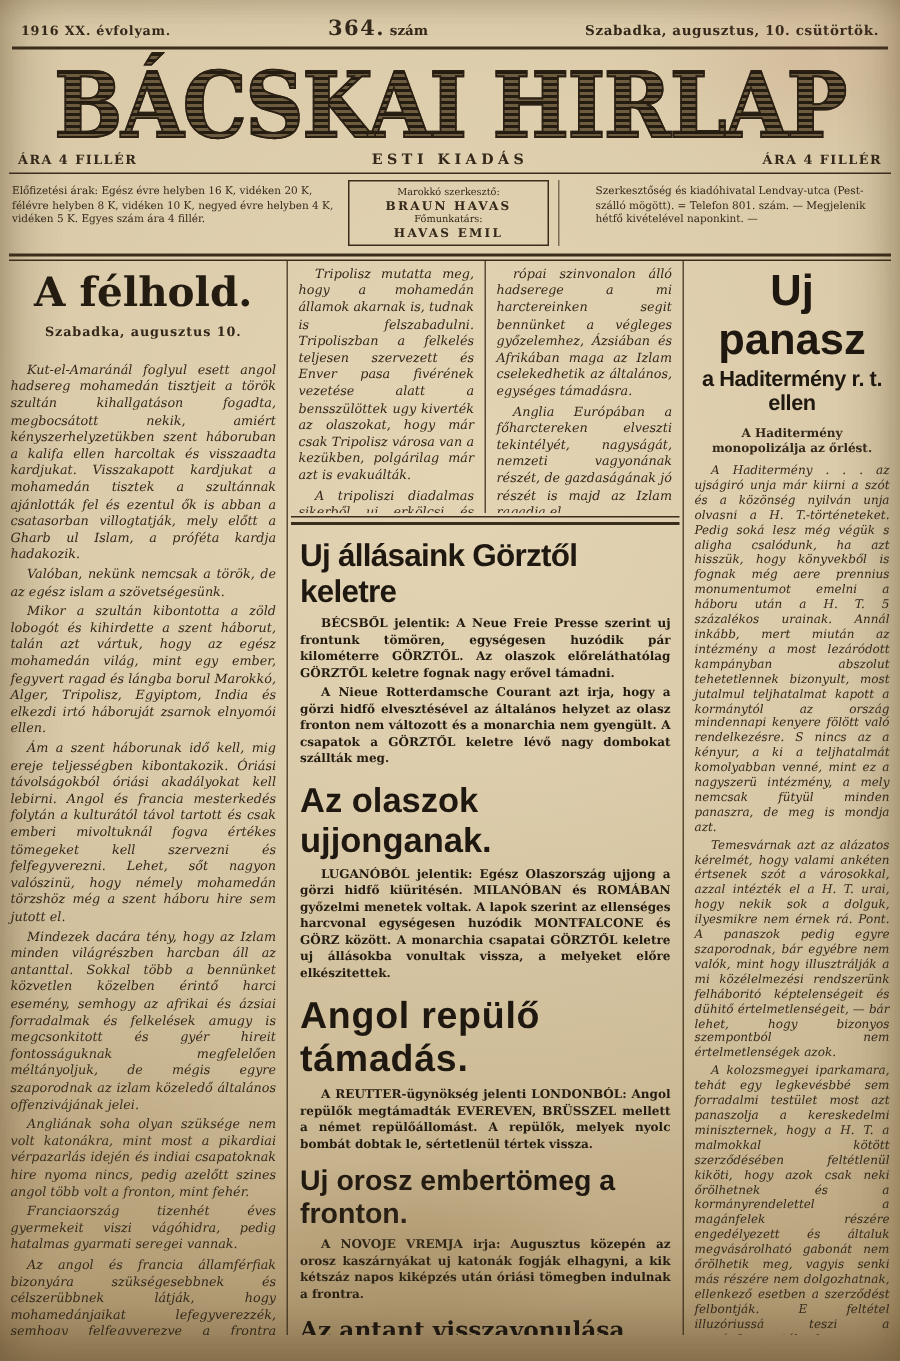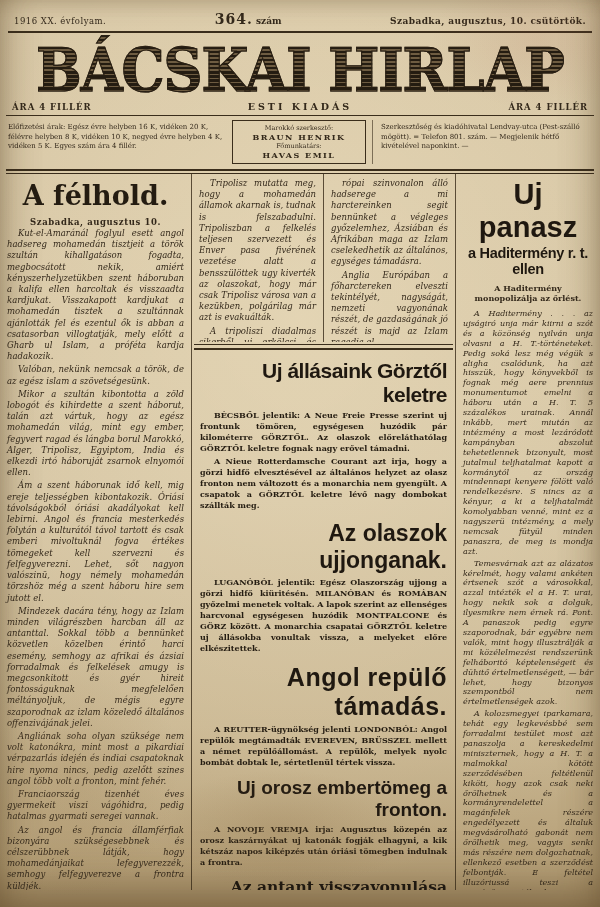--- a/index.html
+++ b/index.html
@@ -14,21 +14,21 @@
                 inset -26px 0 40px -28px rgba(92,70,38,.45);
     font-family:"DejaVu Serif", serif;color:#33281a;
   }
   .stain{position:absolute;border-radius:50%;pointer-events:none;}
   .stain.s1{left:150px;top:770px;width:260px;height:120px;background:radial-gradient(closest-side,rgba(125,95,52,.20),rgba(0,0,0,0));}
   .stain.s2{left:-40px;top:640px;width:220px;height:260px;background:radial-gradient(closest-side,rgba(125,95,52,.14),rgba(0,0,0,0));}
   .stain.s3{left:430px;top:-30px;width:220px;height:140px;background:radial-gradient(closest-side,rgba(160,90,70,.12),rgba(0,0,0,0));}
 
   
   .topstrip{display:flex;justify-content:space-between;align-items:baseline;padding:11px 14px 2px 14px;}
-  .topstrip .vol{font-size:8.5px;font-weight:normal;letter-spacing:.5px;}
+  .topstrip .vol{font-size:8.5px;font-weight:bold;letter-spacing:.5px;}
   .topstrip .issue{font-size:9px;font-weight:bold;}
   .topstrip .issue b{font-size:14px;letter-spacing:1px;}
   .topstrip .date{font-size:9px;font-weight:bold;letter-spacing:.4px;}
   .rule-med{border-top:2px solid #3a2d1b;margin:2px 8px 0 8px;}
   .masthead{position:relative;text-align:center;padding:2px 0 0 0;}
   .masthead .title{
     display:inline-block;white-space:nowrap;
     font-family:"DejaVu Serif", serif;font-weight:bold;font-size:54px;line-height:62px;letter-spacing:-1px;
     background:repeating-linear-gradient(180deg,#241c11 0 2px,#6e5c41 2px 3.6px);
     -webkit-background-clip:text;background-clip:text;color:transparent;
@@ -38,39 +38,39 @@
   .priceline{display:flex;justify-content:space-between;align-items:baseline;padding:6px 12px 3px 12px;margin-top:-2px;gap:32px;}
   .priceline .p{font-size:8.5px;font-weight:bold;letter-spacing:1px;}
   .priceline .ed{font-size:9.5px;font-weight:bold;letter-spacing:3px;}
   .rule-thin{border-top:1.5px solid #3a2d1b;margin:0 6px;}
   .infobar{display:flex;align-items:stretch;padding:4px 8px;gap:6px;}
   .infobar .cell{font-size:7px;line-height:9.5px;}
   .infobar .left{width:218px;text-align:left;padding-top:3px;}
   .infobar .center{width:128px;border:1px solid #3a2d1b;text-align:center;padding:3px 2px;}
   .infobar .center .lbl{font-size:6.5px;line-height:8px;}
   .infobar .center .nm{font-size:8px;font-weight:bold;letter-spacing:1.5px;line-height:10px;}
-  .infobar .right{flex:1;text-align:left;padding-top:3px;border-left:1px solid rgba(58,45,27,.6);padding-left:8px;}
+  .infobar .right{flex:1;text-align:left;padding-top:3px;border-left:1px solid rgba(58,45,27,.6);padding-left:24px;}
   .rule-dbl{border-top:2.5px solid #32261574;border-bottom:1px solid #3a2d1b;height:2px;margin:1px 6px 0 6px;border-top:2.5px solid #3a2d1b;}
 
   
   .bodygrid{display:grid;grid-template-columns:192px 263px 1fr;height:716px;overflow:hidden;}
   .c-divL{border-right:1px solid rgba(56,42,24,.8);}
   .c-divR{border-left:1px solid rgba(56,42,24,.8);}
   .col{padding:2px 7px;overflow:hidden;}
 
   .lead-title{font-size:27px;font-weight:bold;text-align:center;margin:4px 0 6px 0;color:#241c11;}
-  .dateline{font-size:8.5px;font-weight:bold;text-align:center;margin-bottom:1px;letter-spacing:.6px;}
+  .dateline{font-size:8.5px;font-weight:bold;text-align:center;margin-bottom:15px;letter-spacing:.6px;}
   .it p{font-style:italic;font-size:8.5px;line-height:11.2px;text-align:justify;text-indent:11px;margin:0 0 2px 0;}
 
   .mid-top{display:flex;min-height:160px;max-height:168px;overflow:hidden;}
   .mid-top .sub{width:50%;padding:4px 7px;}
   .mid-top .sub + .sub{border-left:1px solid rgba(56,42,24,.8);}
   .mid-rule{border-top:1px solid #3a2d1b;border-bottom:2px solid #3a2d1b;height:2.5px;margin:2px 2px;}
   .wires{padding:0 8px;}
-  .wire h2{margin:9px 0 3px 0;text-align:right;color:#1f1810;}
+  .wire h2{margin:9px 0 3px 0;text-align:left;color:#1f1810;}
   .wire .t-xl{font-family:"Liberation Sans", sans-serif;font-size:21px;letter-spacing:-.5px;}
   .wire .t-xl2{font-family:"Liberation Sans", sans-serif;font-size:23px;}
   .wire .t-xxl{font-family:"Liberation Sans", sans-serif;font-size:25px;letter-spacing:.5px;}
   .wire .t-l{font-family:"Liberation Sans", sans-serif;font-size:19px;}
   .wire .t-serif{font-family:"DejaVu Serif", serif;font-size:15.5px;}
   .wire p{font-size:8px;line-height:11px;font-weight:bold;text-align:justify;text-indent:14px;margin:0 0 2px 0;color:#241c11;}
 
   .rightcol .rt-title{font-family:"Liberation Sans", sans-serif;font-size:29px;font-weight:bold;text-align:center;margin:2px 0 0 0;color:#1f1810;}
   .rightcol .rt-sub{font-family:"Liberation Sans", sans-serif;font-size:14.5px;font-weight:bold;text-align:center;margin:1px 0 6px 0;letter-spacing:-.3px;color:#1f1810;}
   .rightcol .rt-subhead{font-size:8px;font-weight:bold;text-align:center;line-height:10px;margin:4px 6px 6px 6px;}
@@ -101,21 +101,21 @@
     <span class="p">ÁRA 4 FILLÉR</span>
     <span class="ed">ESTI KIADÁS</span>
     <span class="p">ÁRA 4 FILLÉR</span>
   </div>
   <div class="rule-thin"></div>
 
   <div class="infobar">
     <div class="cell left">Előfizetési árak: Egész évre helyben 16 K, vidéken 20 K, félévre helyben 8 K, vidéken 10 K, negyed évre helyben 4 K, vidéken 5 K. Egyes szám ára 4 fillér.</div>
     <div class="cell center">
       <div class="lbl">Marokkó szerkesztő:</div>
-      <div class="nm">BRAUN HENRIK</div>
+      <div class="nm">BRAUN HAVAS</div>
       <div class="lbl">Főmunkatárs:</div>
       <div class="nm">HAVAS EMIL</div>
     </div>
     <div class="cell right">Szerkesztőség és kiadóhivatal Lendvay-utca (Pest-szálló mögött). = Telefon 801. szám. — Megjelenik hétfő kivételével naponkint. —</div>
   </div>
   <div class="rule-dbl"></div>
 
   <div class="bodygrid">
 
     <div class="col c-divL it">

